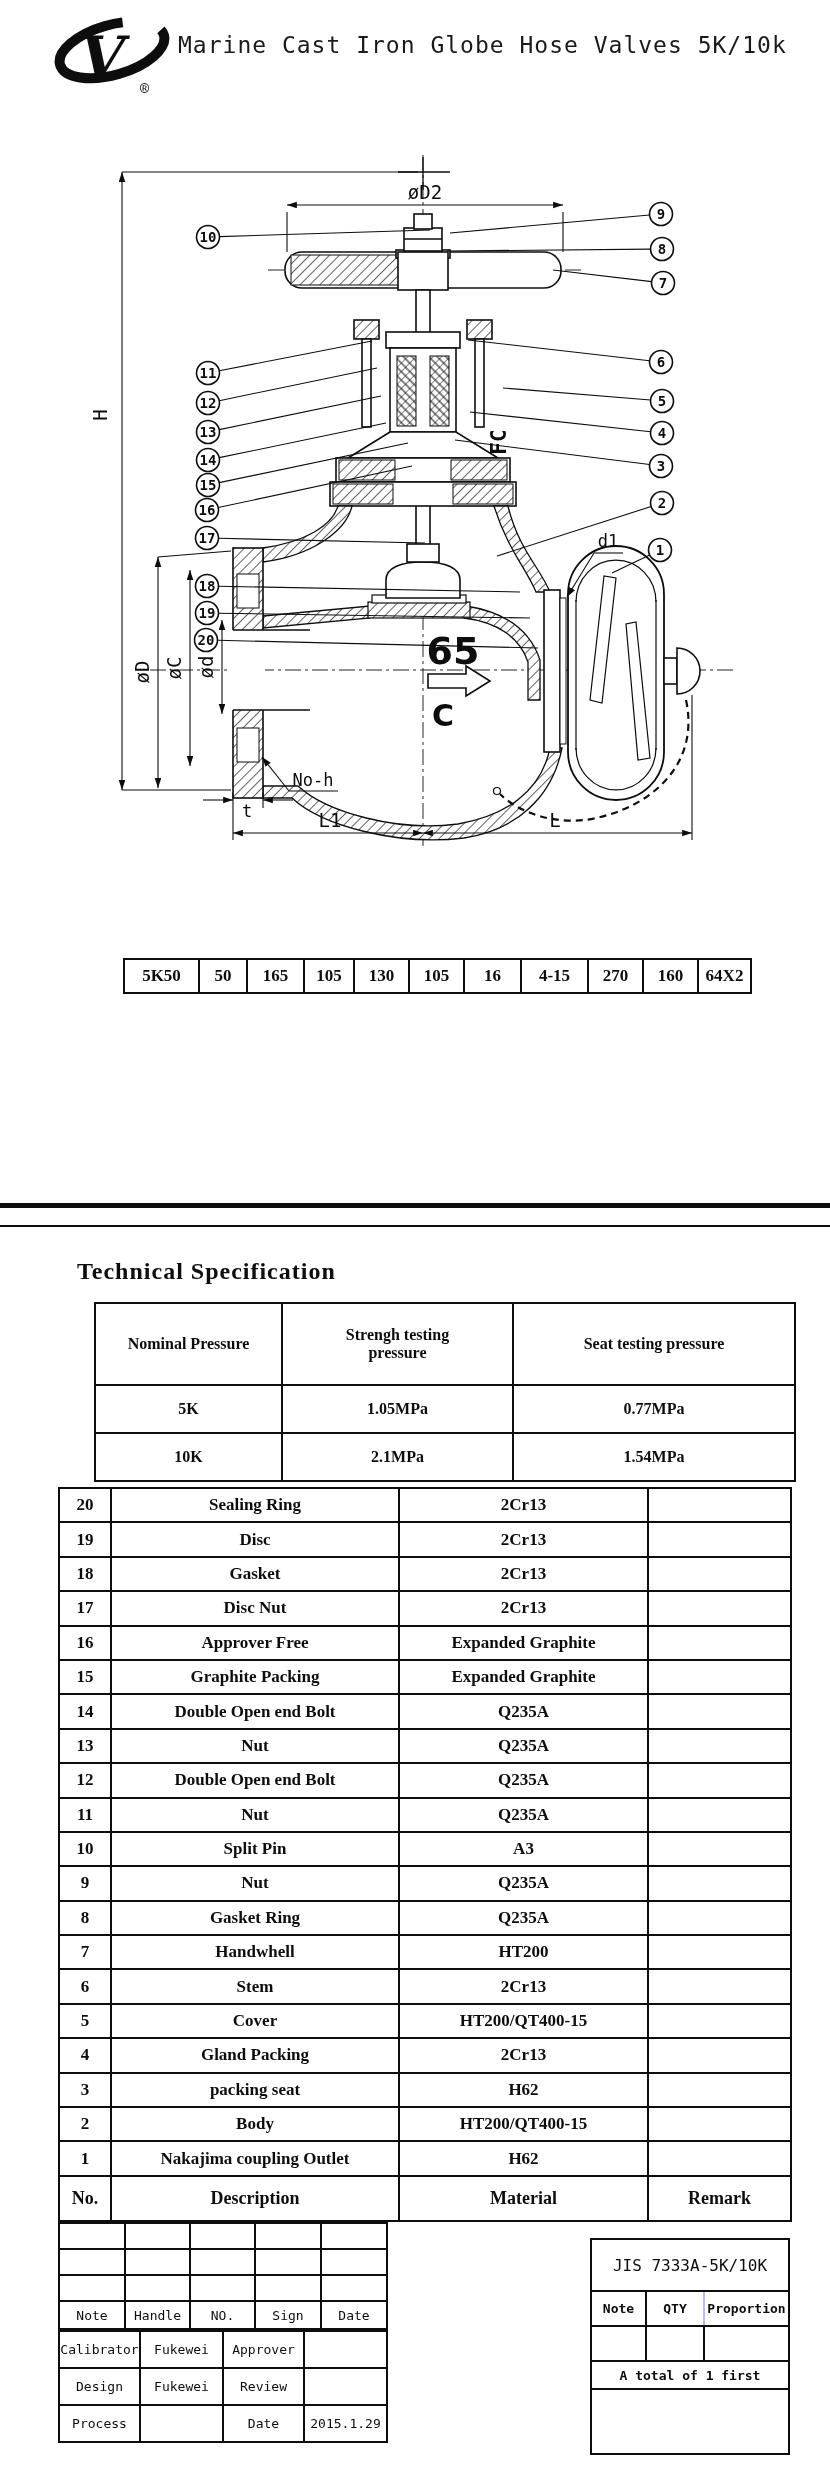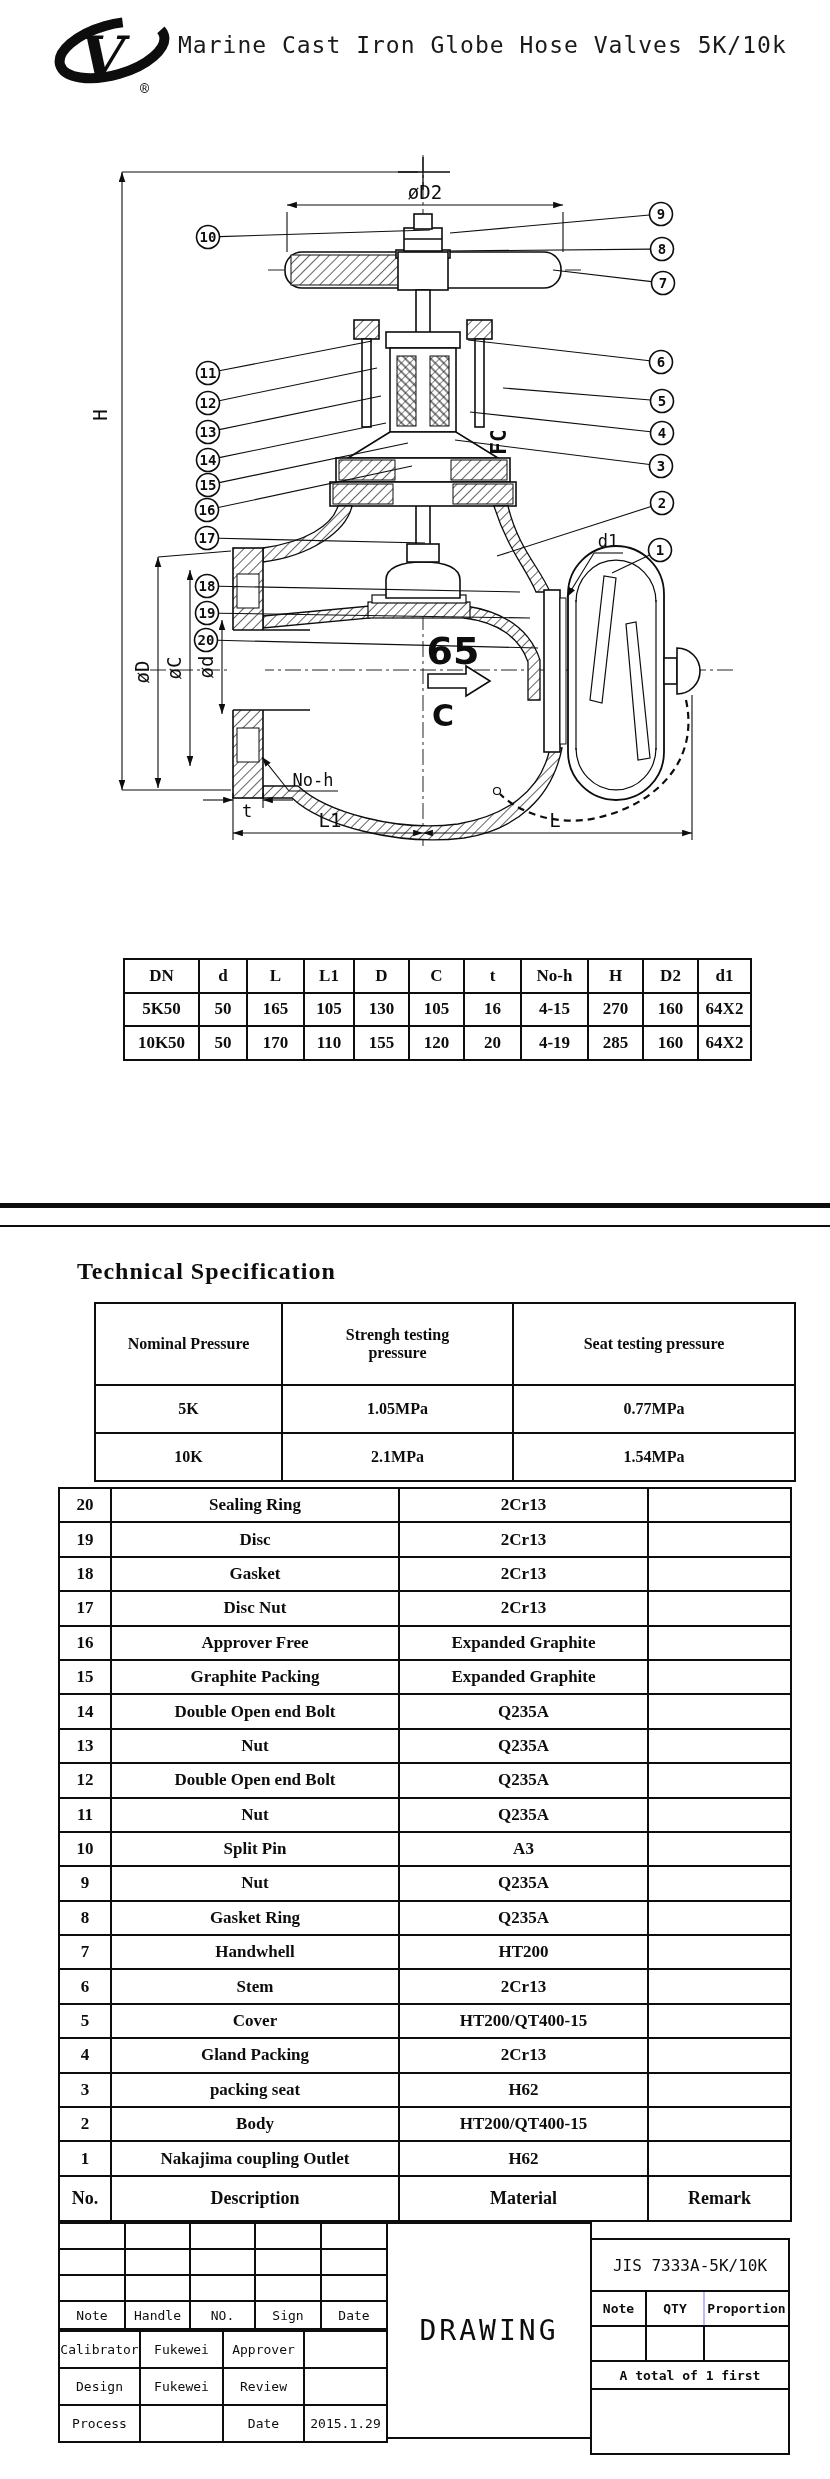--- a/index.html
+++ b/index.html
@@ -272,55 +272,29 @@
       <col style="width:55px">
         <col style="width:55px">
         <col style="width:57px">
         <col style="width:67px">
       <col style="width:55px">
         <col style="width:55px">
         <col style="width:53px">
     </colgroup>
     <tbody>
         <tr>
-          <td>DN</td>
-          <td>d</td>
-          <td>L</td>
-          <td>L1</td>
-          <td>D</td>
-          <td>C</td>
-          <td>t</td>
-          <td>No-h</td>
-          <td>H</td>
-          <td>D2</td>
-          <td>d1</td>
-        </tr>
-        <tr>
           <td>5K50</td>
           <td>50</td>
           <td>165</td>
           <td>105</td>
           <td>130</td>
           <td>105</td>
           <td>16</td>
           <td>4-15</td>
           <td>270</td>
-          <td>160</td>
-          <td>64X2</td>
-        </tr>
-        <tr>
-          <td>10K50</td>
-          <td>50</td>
-          <td>170</td>
-          <td>110</td>
-          <td>155</td>
-          <td>120</td>
-          <td>20</td>
-          <td>4-19</td>
-          <td>285</td>
           <td>160</td>
           <td>64X2</td>
         </tr>
       </tbody>
   </table>
 
   <div class="abs divider1"></div>
   <div class="abs divider2"></div>
 
   <div class="abs spec-title">Technical Specification</div>
@@ -551,23 +525,20 @@
           <tr style="height:37px">
             <td>Process</td>
             <td></td>
             <td>Date</td>
             <td>2015.1.29</td>
           </tr>
         </tbody>
       </table>
     </div>
 
-    <div class="cellzone tb-center">
-      <span>DRAWING</span>
-    </div>
 
     <div class="cellzone tb-right">
       <div class="tbr-row" style="height:52px">
         <div class="tbr-cell" style="width:100%;font-size:16px;font-weight:normal">JIS 7333A-5K/10K</div>
       </div>
       <div class="tbr-row" style="height:35px">
         <div class="tbr-cell" style="width:55px;border-right:2px solid #0d0d0d">Note</div>
         <div class="tbr-cell" style="width:58px;border-right:2px solid #c4b5fd">QTY</div>
         <div class="tbr-cell" style="flex:1">Proportion</div>
       </div>

